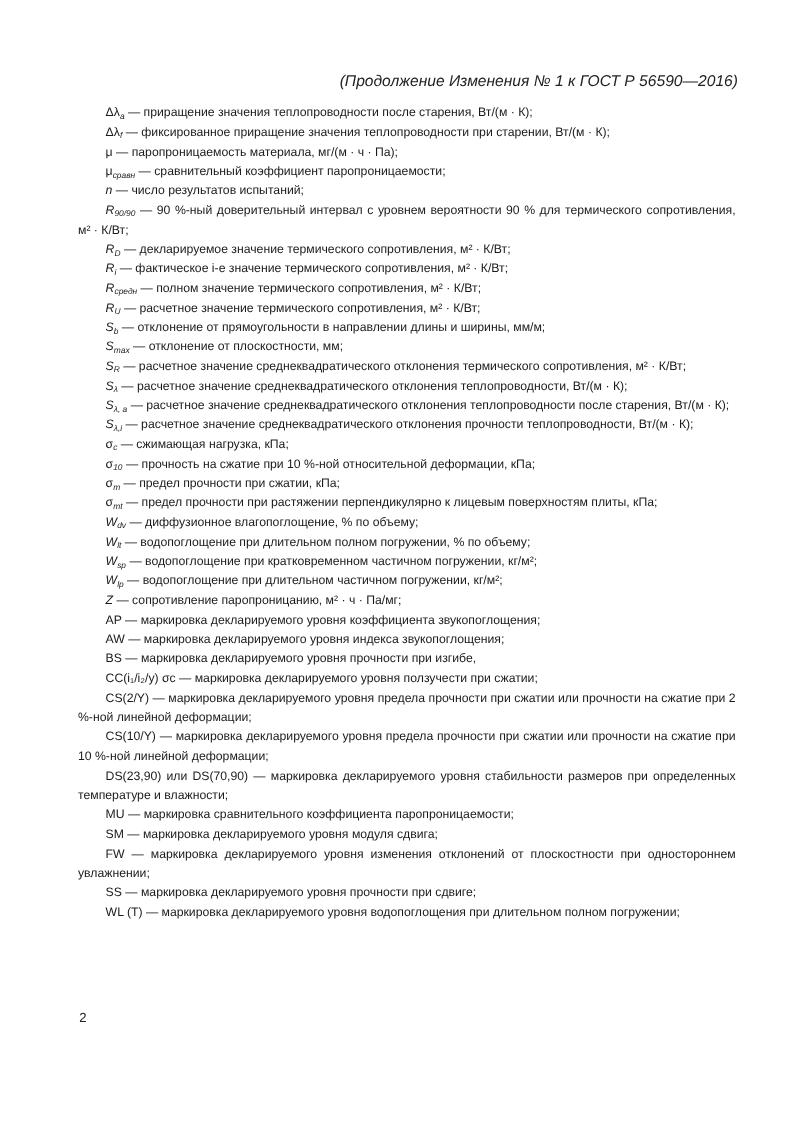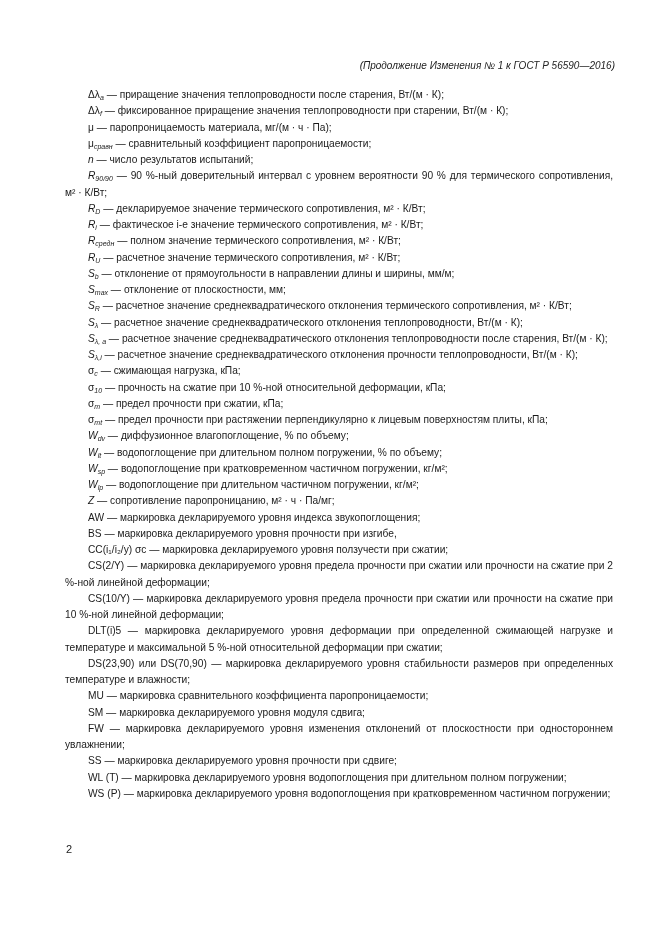--- a/index.html
+++ b/index.html
@@ -3,21 +3,21 @@
 <meta charset="utf-8">
 <style>
   html, body { margin: 0; padding: 0; background: #ffffff; }
   body {
     width: 661px; height: 935px; position: relative; overflow: hidden;
     font-family: "Liberation Sans", "DejaVu Sans", sans-serif;
     color: #1a1a1a;
   }
   .header {
     position: absolute; top: 60px; right: 46px;
-    font-size: 10px; font-style: italic; color: #222;
+    font-size: 13px; font-style: italic; color: #222;
   }
   .content {
     position: absolute; top: 87px; left: 65px; width: 548px;
     font-size: 10.2px; line-height: 16.25px;
   }
   .p { text-indent: 23px; text-align: justify; margin: 0; }
   .p.last-left { text-align-last: left; }
   .sym { font-style: italic; }
   .nosym { font-style: normal; }
   sub { font-size: 7px; vertical-align: -2px; line-height: 0; }
@@ -49,28 +49,27 @@
     <p class="p last-left"><span class="sym">S</span><sub class="sym">λ,i</sub><span> — расчетное значение среднеквадратического отклонения прочности теплопроводности, Вт/(м · К);</span></p>
     <p class="p last-left"><span class="nosym">σ</span><sub class="sym">c</sub><span> — сжимающая нагрузка, кПа;</span></p>
     <p class="p last-left"><span class="nosym">σ</span><sub class="sym">10</sub><span> — прочность на сжатие при 10 %-ной относительной деформации, кПа;</span></p>
     <p class="p last-left"><span class="nosym">σ</span><sub class="sym">m</sub><span> — предел прочности при сжатии, кПа;</span></p>
     <p class="p last-left"><span class="nosym">σ</span><sub class="sym">mt</sub><span> — предел прочности при растяжении перпендикулярно к лицевым поверхностям плиты, кПа;</span></p>
     <p class="p last-left"><span class="sym">W</span><sub class="sym">dv</sub><span> — диффузионное влагопоглощение, % по объему;</span></p>
     <p class="p last-left"><span class="sym">W</span><sub class="sym">lt</sub><span> — водопоглощение при длительном полном погружении, % по объему;</span></p>
     <p class="p last-left"><span class="sym">W</span><sub class="sym">sp</sub><span> — водопоглощение при кратковременном частичном погружении, кг/м²;</span></p>
     <p class="p last-left"><span class="sym">W</span><sub class="sym">lp</sub><span> — водопоглощение при длительном частичном погружении, кг/м²;</span></p>
     <p class="p last-left"><span class="sym">Z</span><span> — сопротивление паропроницанию, м² · ч · Па/мг;</span></p>
+    <p class="p last-left"><span class="nosym">AP</span><span> — маркировка декларируемого уровня коэффициента звукопоглощения;</span></p>
     <p class="p last-left"><span class="nosym">AW</span><span> — маркировка декларируемого уровня индекса звукопоглощения;</span></p>
     <p class="p last-left"><span class="nosym">BS</span><span> — маркировка декларируемого уровня прочности при изгибе,</span></p>
     <p class="p last-left"><span class="nosym">CC(i₁/i₂/y) σc</span><span> — маркировка декларируемого уровня ползучести при сжатии;</span></p>
     <p class="p last-left"><span class="nosym">CS(2/Y)</span><span> — маркировка декларируемого уровня предела прочности при сжатии или прочности на сжатие при 2 %-ной линейной деформации;</span></p>
     <p class="p last-left"><span class="nosym">CS(10/Y)</span><span> — маркировка декларируемого уровня предела прочности при сжатии или прочности на сжатие при 10 %-ной линейной деформации;</span></p>
-    <p class="p last-left"><span class="nosym">DLT(i)5</span><span> — маркировка декларируемого уровня деформации при определенной сжимающей нагрузке и температуре и максимальной 5 %-ной относительной деформации при сжатии;</span></p>
     <p class="p last-left"><span class="nosym">DS(23,90) или DS(70,90)</span><span> — маркировка декларируемого уровня стабильности размеров при определенных температуре и влажности;</span></p>
     <p class="p last-left"><span class="nosym">MU</span><span> — маркировка сравнительного коэффициента паропроницаемости;</span></p>
     <p class="p last-left"><span class="nosym">SM</span><span> — маркировка декларируемого уровня модуля сдвига;</span></p>
     <p class="p last-left"><span class="nosym">FW</span><span> — маркировка декларируемого уровня изменения отклонений от плоскостности при одностороннем увлажнении;</span></p>
     <p class="p last-left"><span class="nosym">SS</span><span> — маркировка декларируемого уровня прочности при сдвиге;</span></p>
     <p class="p last-left"><span class="nosym">WL (T)</span><span> — маркировка декларируемого уровня водопоглощения при длительном полном погружении;</span></p>
-    <p class="p last-left"><span class="nosym">WS (P)</span><span> — маркировка декларируемого уровня водопоглощения при кратковременном частичном погружении;</span></p>
   </div>
 
 <div class="page-num">2</div>
 
 </body></html>

